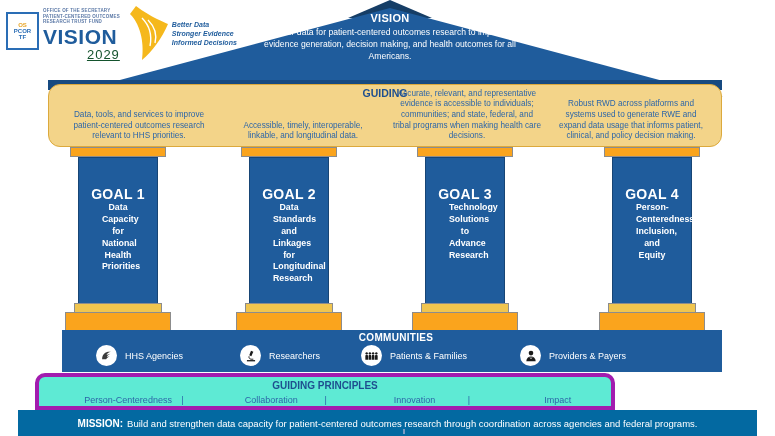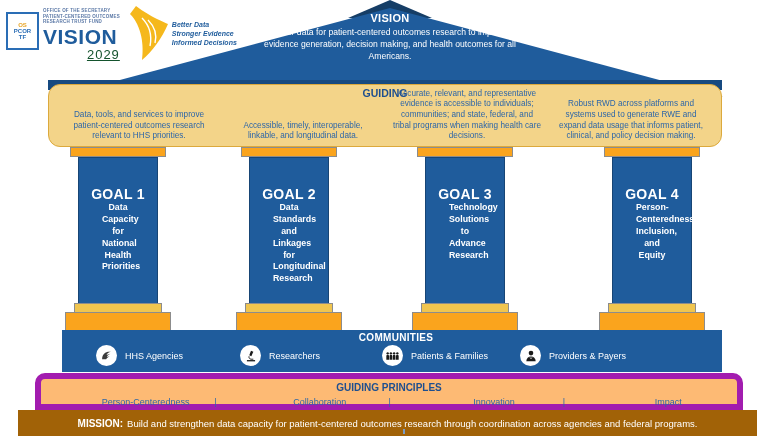--- a/index.html
+++ b/index.html
@@ -47,30 +47,30 @@
   .base1{position:absolute;top:303px;height:11px;width:88px;background:#f0c54f;border:1px solid #8c8c8c;box-sizing:border-box;z-index:3;}
   .base2{position:absolute;top:312px;height:19px;width:106px;background:#faa41d;border:1px solid #8c8c8c;box-sizing:border-box;z-index:3;}
   
   .communities{position:absolute;left:62px;top:330px;width:660px;height:42px;background:#1f5c9c;z-index:4;}
   .communities-title{position:absolute;left:0;right:0;top:2px;text-align:center;color:#fff;font-weight:bold;font-size:10px;letter-spacing:.3px;padding-left:8px;}
   .community{position:absolute;top:15px;display:flex;align-items:center;}
   .community .circle{width:21px;height:21px;border-radius:50%;background:#fff;display:flex;align-items:center;justify-content:center;flex:0 0 auto;}
   .community .clabel{color:#fff;font-size:9px;margin-left:8px;white-space:nowrap;}
   
   .principles{
-    position:absolute;left:35px;top:373px;width:708px;height:37px;background:#fdba74;
-    border:6px solid #a21caf;border-radius:10px 10px 0 0;box-sizing:border-box;z-index:3;
+    position:absolute;left:35px;top:373px;width:580px;height:37px;background:#5eead4;
+    border:4px solid #a21caf;border-radius:10px 10px 0 0;box-sizing:border-box;z-index:3;
   }
   .principles-title{position:absolute;left:0;right:0;top:3px;text-align:center;font-size:10px;font-weight:bold;color:#1e4f8f;}
   .principles-row{position:absolute;left:0;right:0;top:18px;display:flex;align-items:center;}
   .principle{flex:1;text-align:center;font-size:9px;color:#2d66a8;margin-left:36px;}
   .p-sep{width:1px;height:10px;color:#2d66a8;font-size:9px;flex:0 0 auto;}
   
   .mission{
-    position:absolute;left:18px;top:410px;width:739px;height:26px;background:#a16207;z-index:5;
+    position:absolute;left:18px;top:410px;width:739px;height:26px;background:#0369a1;z-index:5;
     display:flex;align-items:center;justify-content:center;color:#fff;font-size:9.5px;white-space:nowrap;
   }
   .mission b{font-weight:bold;margin-right:4px;font-size:10px;}
   .bottom-tick{position:absolute;left:403px;top:429px;width:2px;height:5px;background:#7b9cc4;z-index:6;}
 </style>
 </head>
 <body>
 
 <div class="canvas">
 
@@ -169,21 +169,21 @@
       <div class="circle">
         <svg width="14" height="14" viewBox="0 0 24 24">
           <path d="M12 3 l4 1.8 -3.4 7.6 -3.6-1.6 z" fill="#1a1a1a"></path>
           <path d="M8.6 12.5 c-.6 2.5 .8 4.5 3.4 5 h4" stroke="#1a1a1a" stroke-width="1.6" fill="none"></path>
           <rect x="5" y="19" width="14" height="2.2" fill="#1a1a1a"></rect>
         </svg>
       </div>
       <span class="clabel">Researchers</span>
     </div>
 
-    <div class="community" style="left:320px">
+    <div class="community" style="left:299px">
       <div class="circle">
         <svg width="15" height="15" viewBox="0 0 28 24">
           <g fill="#1a1a1a">
             <circle cx="5" cy="8" r="2.2"></circle>
               <path d="M2.5 20 v-7 a2.5 2.5 0 0 1 5 0 v7 z"></path>
             <circle cx="11" cy="8" r="2.2"></circle>
               <path d="M8.5 20 v-7 a2.5 2.5 0 0 1 5 0 v7 z"></path>
             <circle cx="17" cy="8" r="2.2"></circle>
               <path d="M14.5 20 v-7 a2.5 2.5 0 0 1 5 0 v7 z"></path>
             <circle cx="23" cy="8" r="2.2"></circle>

